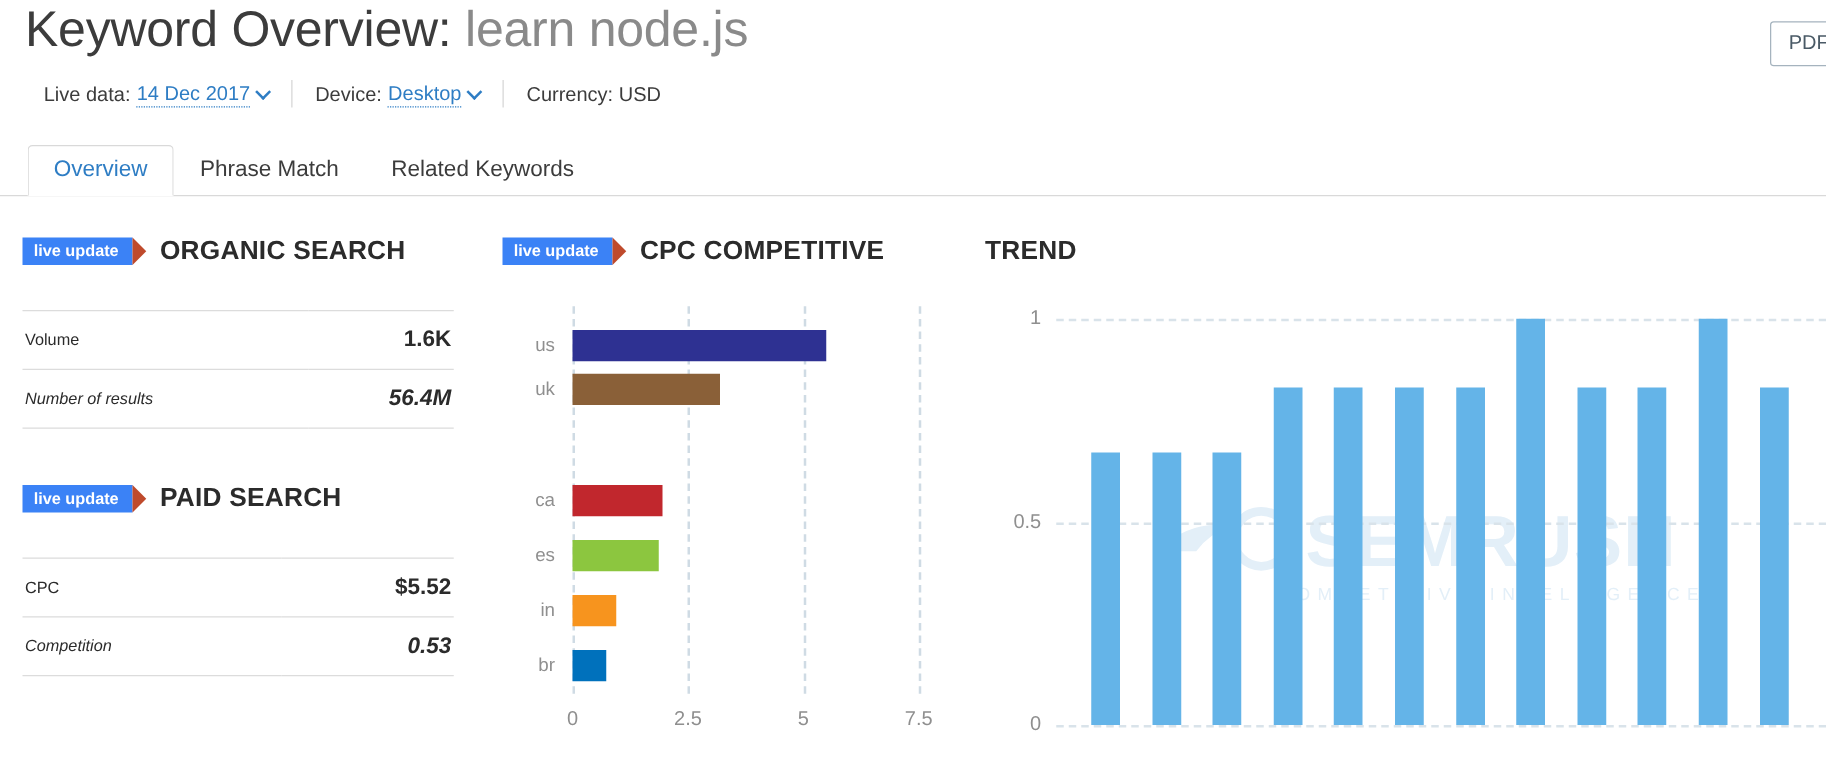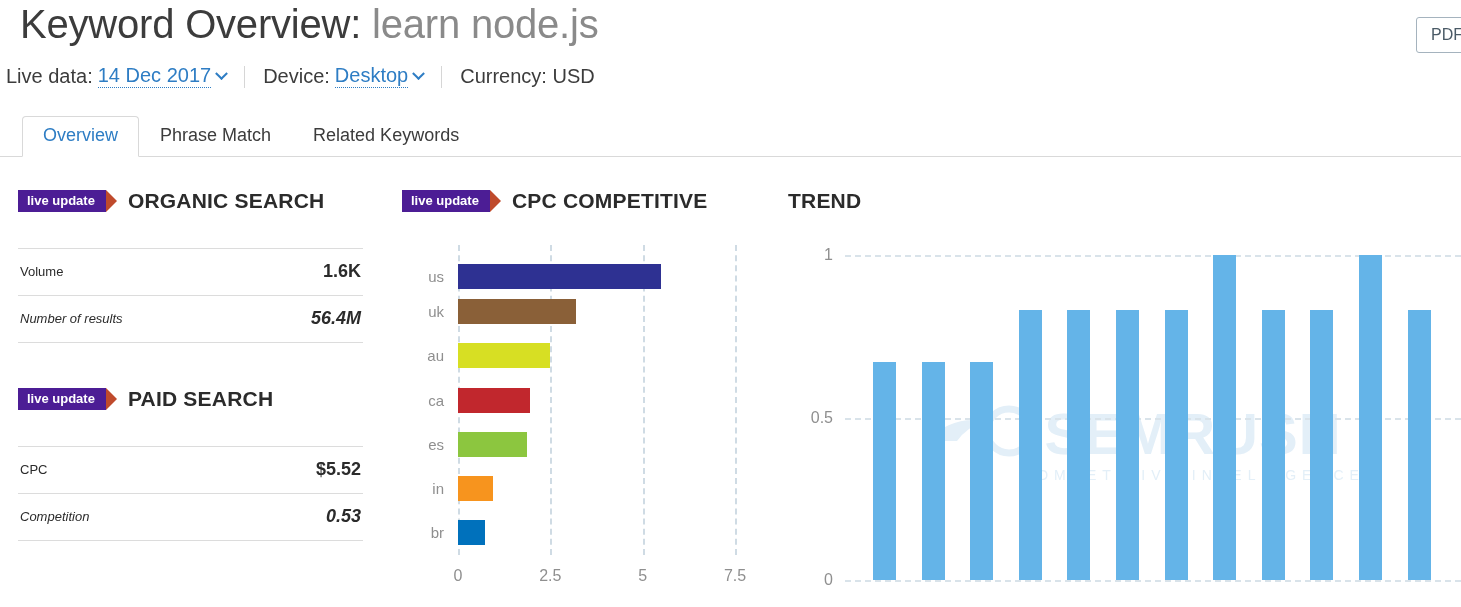--- a/index.html
+++ b/index.html
@@ -13,23 +13,23 @@
 
   
   .page-title {
     position: absolute; left: 20px; top: 2px;
     font-size: 40px; font-weight: 400; color: #3c3c3c;
     letter-spacing: -0.2px; white-space: nowrap;
   }
   .page-title .kw { color: #8a8a8a; }
 
   .meta-bar {
-    position: absolute; left: 6px; top: 64px;
+    position: absolute; left: 35px; top: 64px;
     display: flex; align-items: flex-end;
-    font-size: 20px; color: #3c3c3c; white-space: nowrap;
+    font-size: 16px; color: #3c3c3c; white-space: nowrap;
   }
   .meta-group { display: flex; align-items: center; }
   .meta-label { color: #3c3c3c; }
   .meta-link {
     color: #2e7dc4; margin-left: 5px;
     border-bottom: 1px dotted #2e7dc4; cursor: pointer;
   }
   .chev {
     display: inline-block; margin-left: 6px;
     width: 9px; height: 9px;
@@ -70,21 +70,21 @@
   .tab.active {
     color: #2e7dc4;
     background: #fff;
     border-color: #d9d9d9;
     border-bottom-color: #fff;
   }
 
   
   .live-badge {
     display: inline-block; position: relative;
-    background: #4c1d95; color: #fff;
+    background: #3b82f6; color: #fff;
     font-size: 13px; font-weight: 700;
     padding: 3px 11px 4px 9px;
     vertical-align: middle;
   }
   .live-badge::after {
     content: ""; position: absolute; right: -11px; top: 0;
     width: 0; height: 0;
     border-top: 11px solid transparent;
     border-bottom: 11px solid transparent;
     border-left: 11px solid #bf4a2c;
@@ -266,24 +266,20 @@
         <div class="cpc-xtick" style="left: 184.667px;">5</div>
         <div class="cpc-gridline" style="left: 277px;"></div>
         <div class="cpc-xtick" style="left: 277px;">7.5</div>
         <div class="cpc-row" style="top: 19px; width: 277px;">
           <div class="cpc-ylabel">us</div>
           <div class="cpc-bar" style="width: 203.133px; background: rgb(46, 49, 146);"></div>
         </div>
         <div class="cpc-row" style="top: 53.9286px; width: 277px;">
           <div class="cpc-ylabel">uk</div>
           <div class="cpc-bar" style="width: 118.187px; background: rgb(138, 96, 56);"></div>
-        </div>
-        <div class="cpc-row" style="top: 98.2143px; width: 277px;">
-          <div class="cpc-ylabel">au</div>
-          <div class="cpc-bar" style="width: 92.3333px; background: rgb(215, 223, 35);"></div>
         </div>
         <div class="cpc-row" style="top: 142.5px; width: 277px;">
           <div class="cpc-ylabel">ca</div>
           <div class="cpc-bar" style="width: 72.02px; background: rgb(193, 39, 45);"></div>
         </div>
         <div class="cpc-row" style="top: 186.786px; width: 277px;">
           <div class="cpc-ylabel">es</div>
           <div class="cpc-bar" style="width: 69.4347px; background: rgb(140, 198, 63);"></div>
         </div>
         <div class="cpc-row" style="top: 231.071px; width: 277px;">

